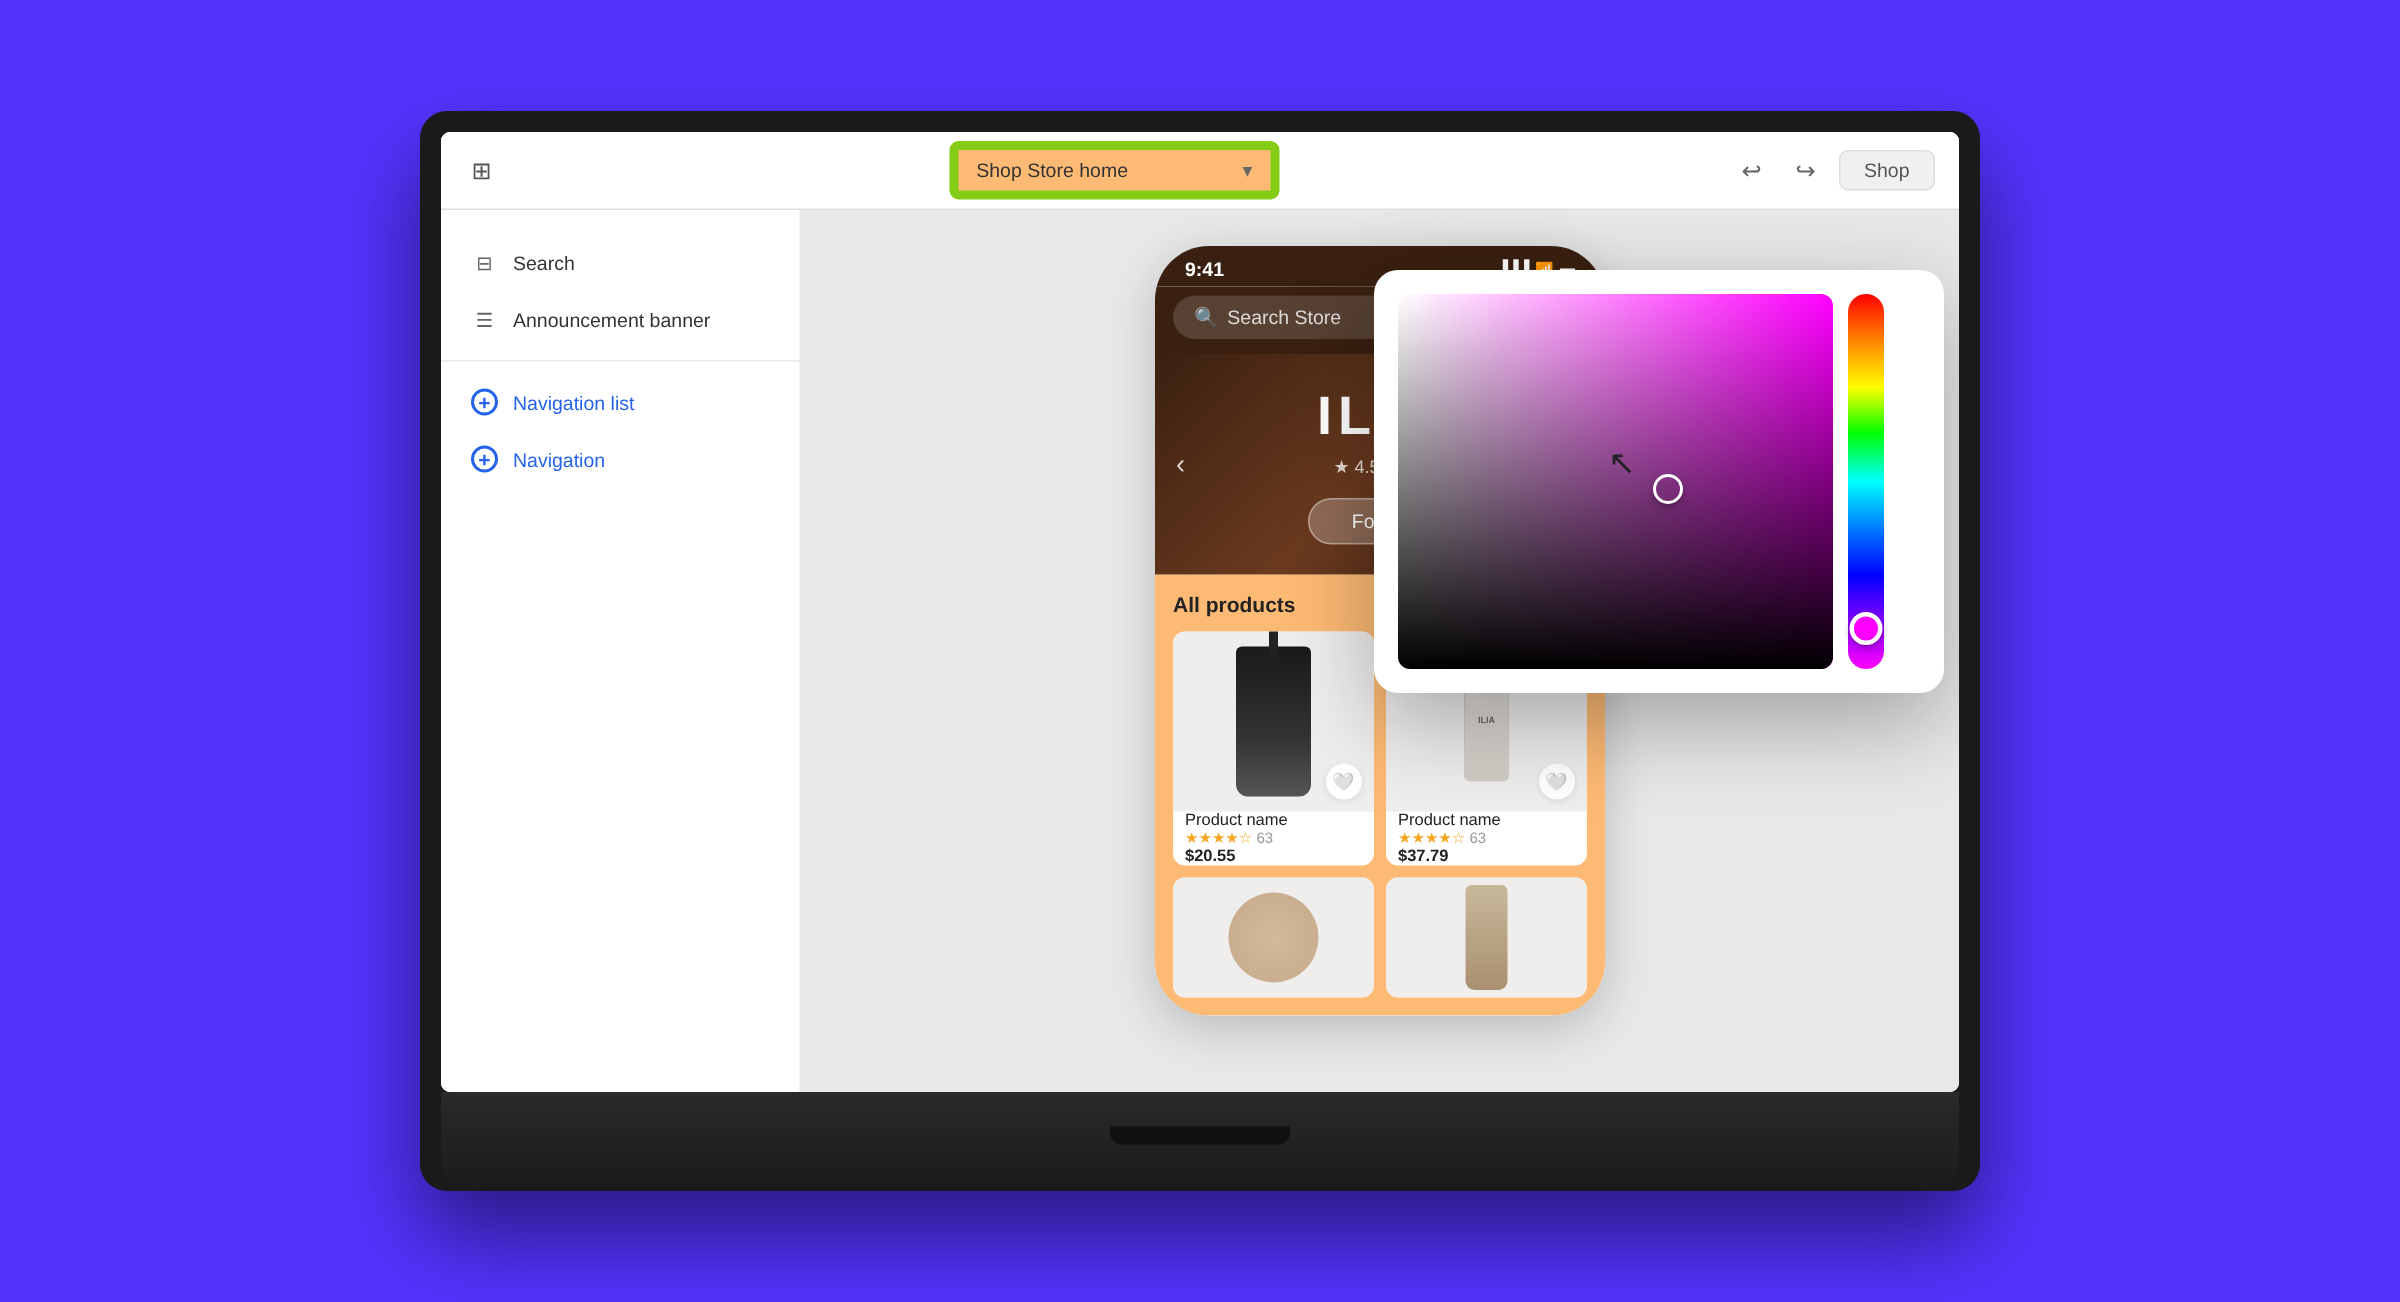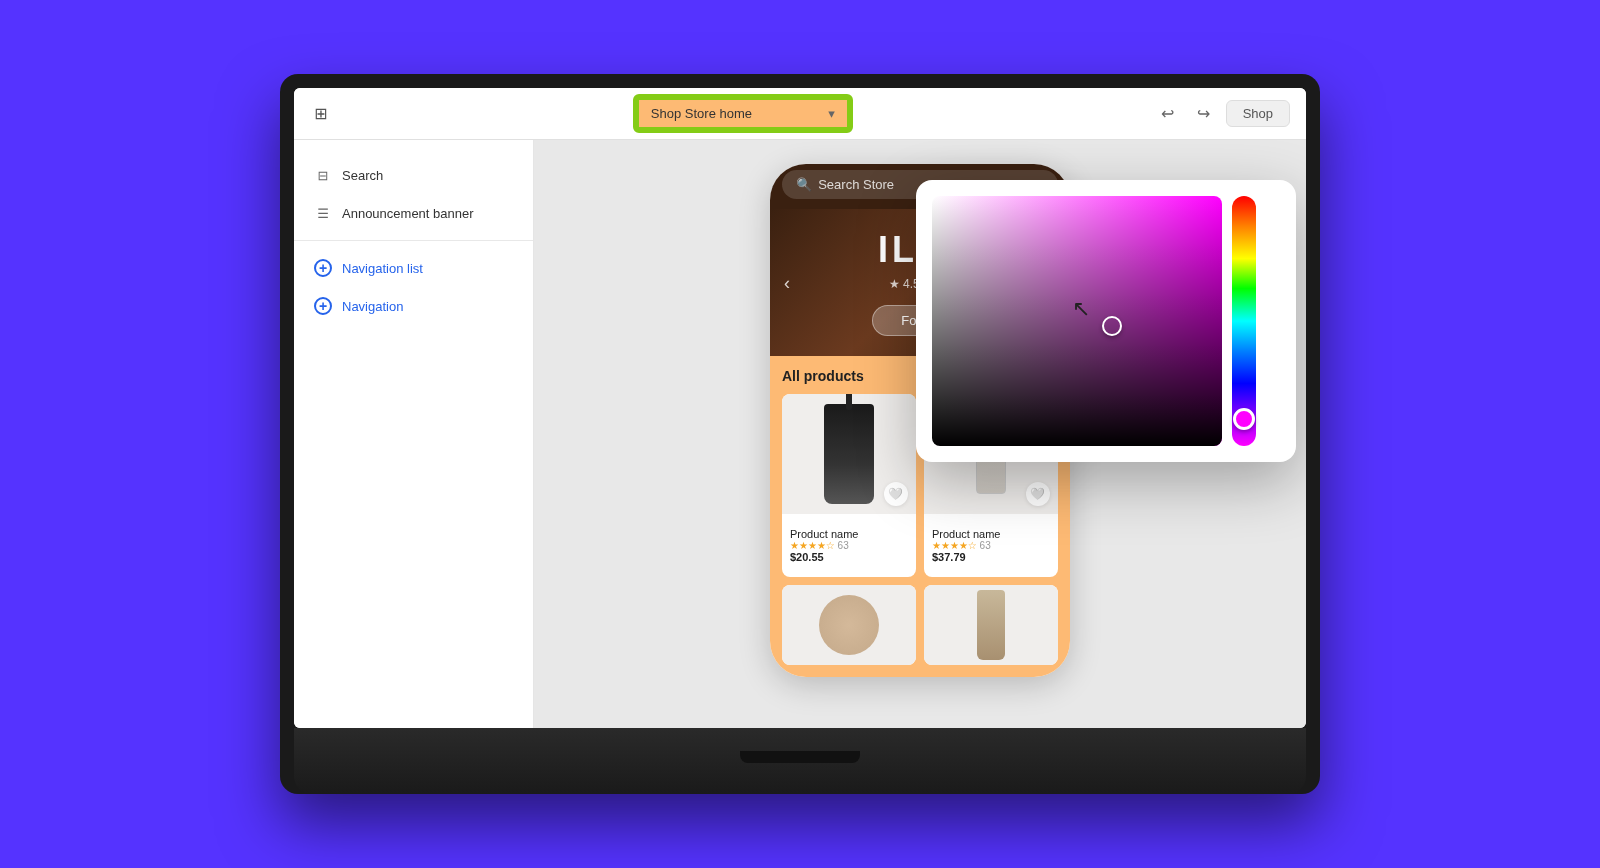--- a/index.html
+++ b/index.html
@@ -349,21 +349,21 @@
       border-radius: 4px;
       border: 1px solid #ccc;
       display: flex;
       align-items: center;
       justify-content: center;
       font-size: 6px;
       color: #666;
       font-weight: bold;
     }
     .phone-product-info {
-      padding: 14px 8px;
+      padding: 0 8px;
     }
     .phone-product-name {
       font-size: 11px;
       color: #222;
       font-weight: 500;
     }
     .phone-product-stars {
       color: #f5a623;
       font-size: 10px;
     }
@@ -507,20 +507,28 @@
         <div class="sidebar-item blue">
           <div class="sidebar-add-icon">+</div>
           <span>Navigation</span>
         </div>
       </div>
 
       <div class="preview-area">
 
         <div class="phone-mockup">
 
+          <div class="phone-status-bar">
+            <span class="phone-time">9:41</span>
+            <div class="phone-icons">
+              <span>▐▐▐</span>
+              <span>📶</span>
+              <span>▬</span>
+            </div>
+          </div>
 
           <div class="phone-search-bar">
             <div class="phone-search-inner">
               <span>🔍</span>
               <span>Search Store</span>
             </div>
           </div>
 
           <div class="phone-hero">
             <span class="phone-nav-back">‹</span>

